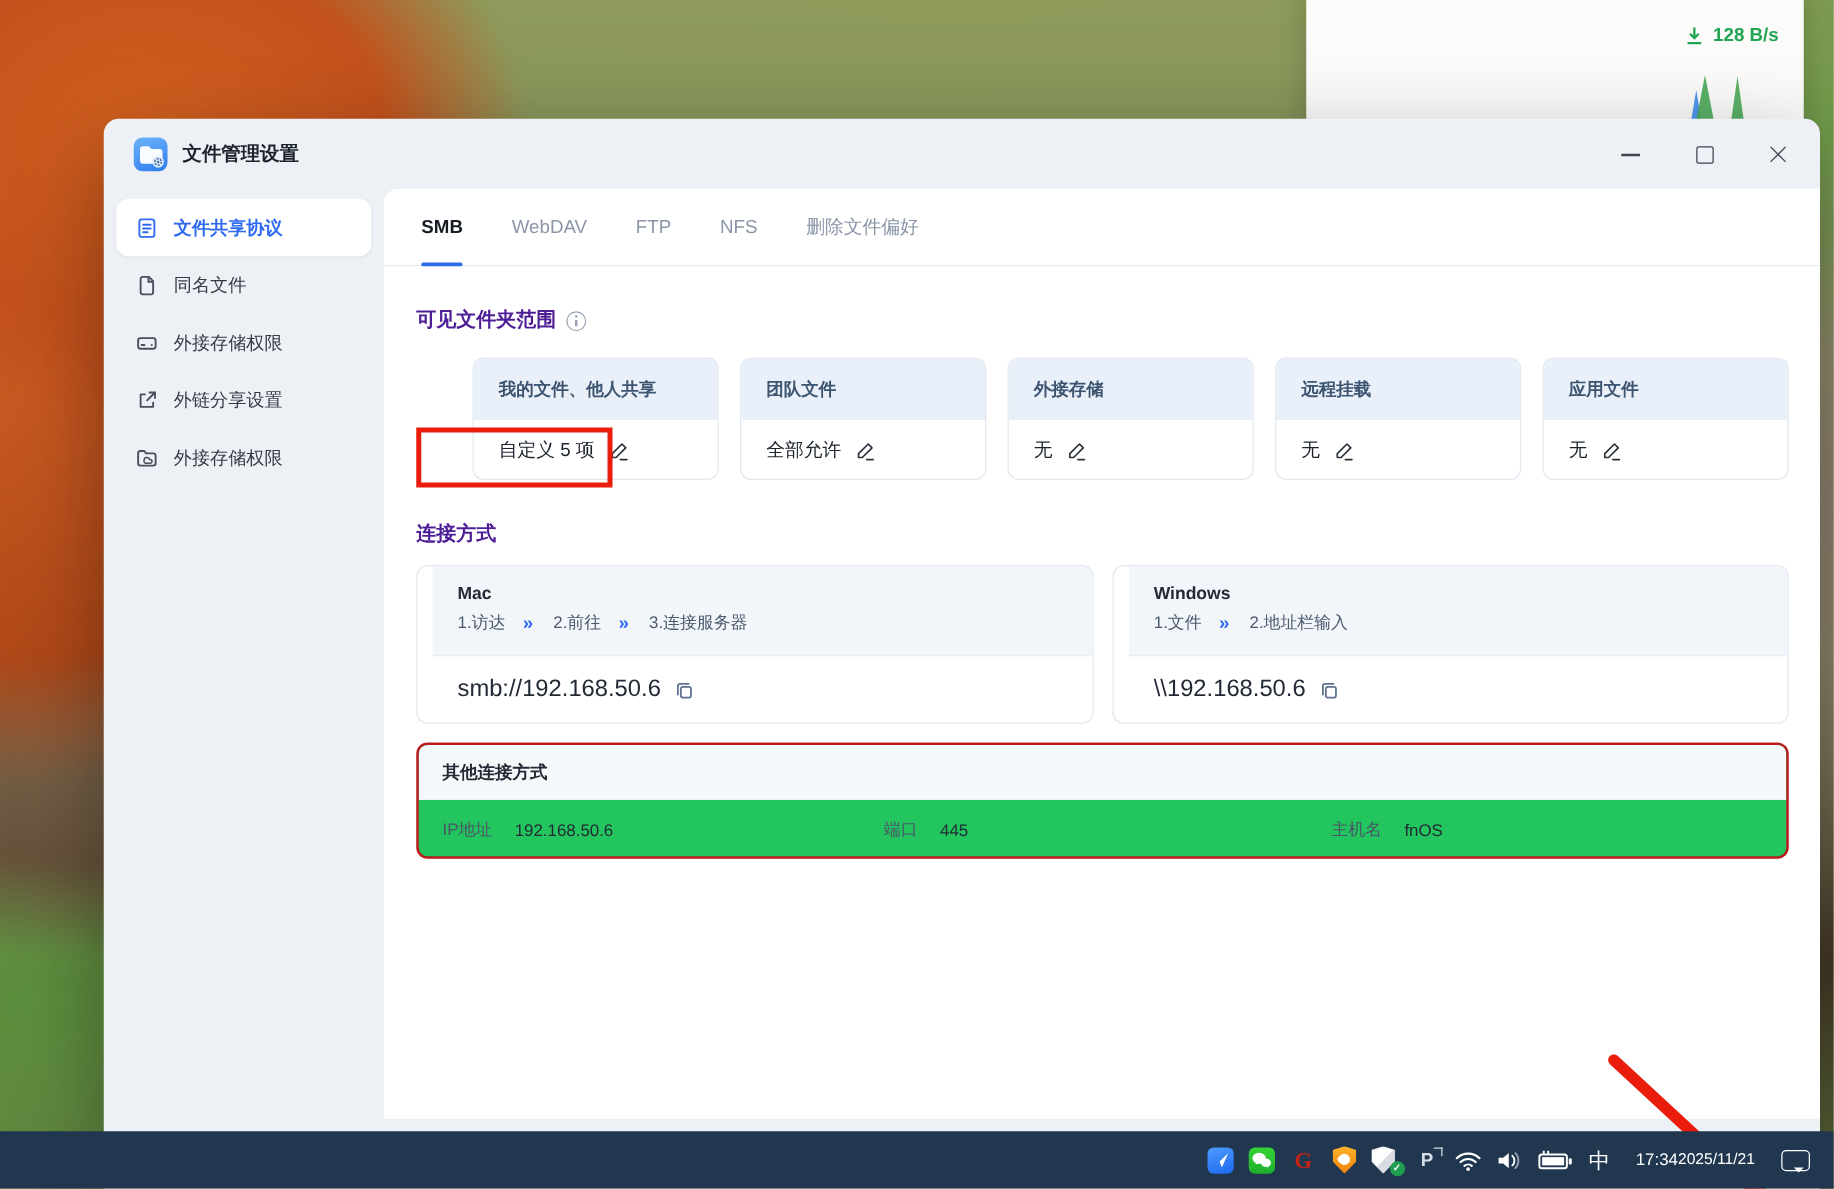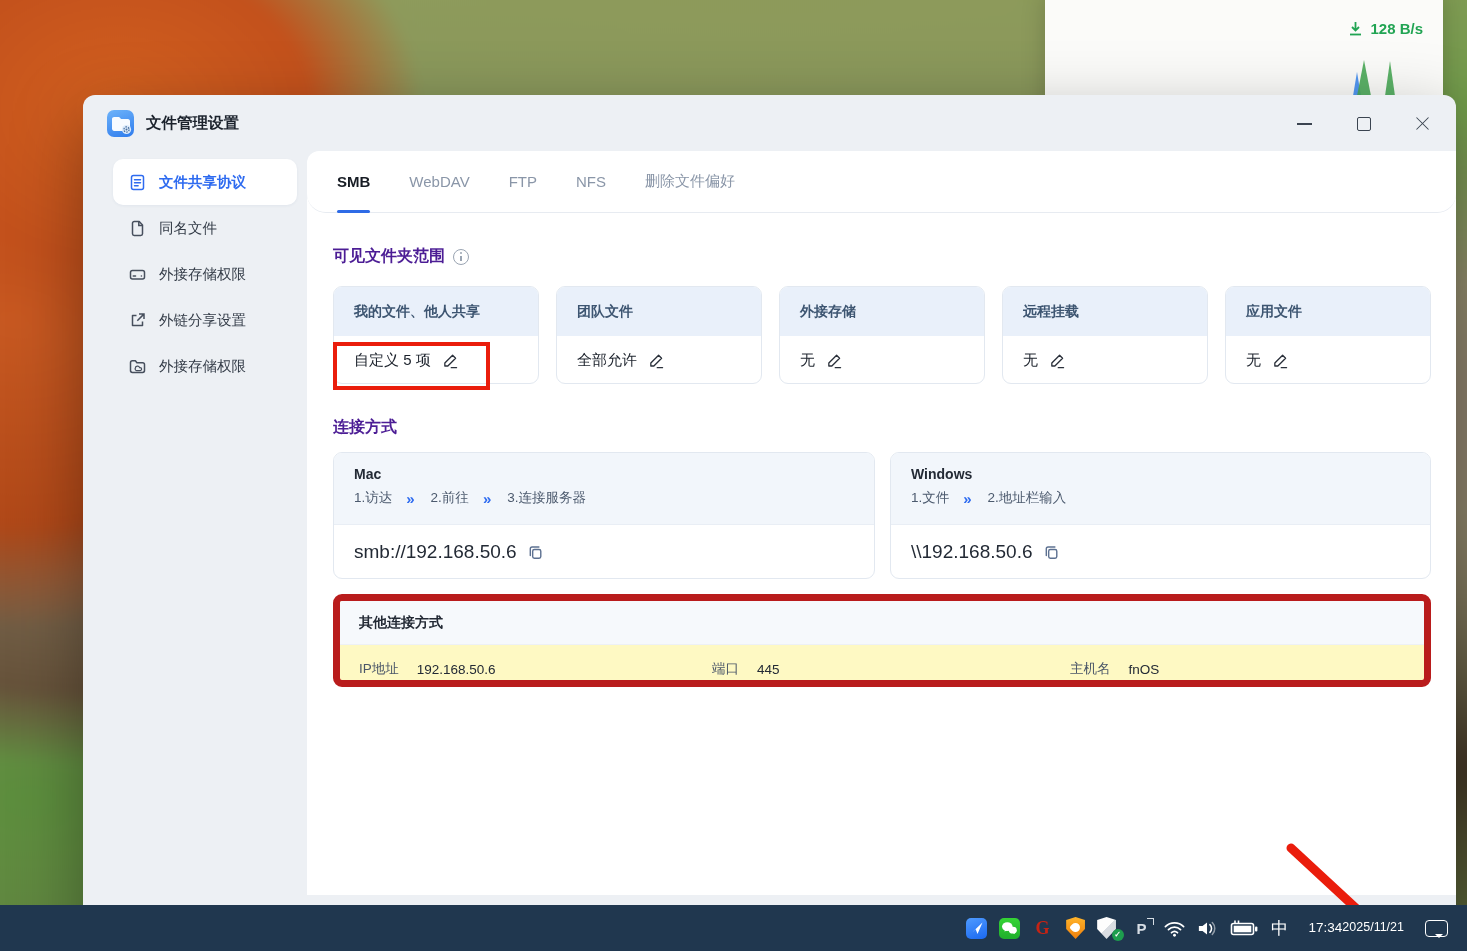--- a/index.html
+++ b/index.html
@@ -47,61 +47,61 @@
     border:1.8px solid #3b4450; border-radius:2px; }
   .wc-close::before,.wc-close::after { content:""; position:absolute; left:-1px; top:7px; width:17px;
     border-top:1.8px solid #3b4450; }
   .wc-close::before { transform:rotate(45deg); } .wc-close::after { transform:rotate(-45deg); }
 
   .dlg-body { display:flex; height:744px; }
 
   
   .sidebar { width:224px; padding:8px 10px; flex:0 0 auto; }
   .side-item { height:46px; display:flex; align-items:center; gap:12px; padding-left:15px;
-    border-radius:10px; color:#333b47; font-size:14.5px; cursor:pointer;margin-left:20px; }
+    border-radius:10px; color:#333b47; font-size:14.5px; cursor:pointer; }
   .side-item .si-ic { color:#474f5d; display:flex; }
   .side-item.active { background:#ffffff; color:#2e6bf0; font-weight:bold; box-shadow:0 1px 3px rgba(30,60,120,.06); }
   .side-item.active .si-ic { color:#2e6bf0; }
 
   
   .content { position:relative; flex:1; background:#ffffff; border-radius:12px 0 0 0; overflow:hidden; }
   .tabs { display:flex; align-items:center; gap:39px; height:62px; padding-left:30px;
-    border-bottom:1px solid #e7ebf1;border-radius:19px; }
+    border-bottom:1px solid #e7ebf1; }
   .tab { position:relative; font-size:15px; color:#8a96a8; height:62px; display:flex; align-items:center; cursor:pointer; }
   .tab.active { color:#171c24; font-weight:bold; }
   .tab.active::after { content:""; position:absolute; left:0; right:0; bottom:0; height:3px;
     background:#2e6be6; border-radius:2px; }
 
   .scrollarea { padding:0 25px 0 26px; }
   .sec-title { display:flex; align-items:center; gap:8px; margin-top:33px;
     font-size:16px; font-weight:bold; color:#4c1d95; }
   .info-ic { width:16px; height:16px; border:1.4px solid #9aa4b2; border-radius:50%; position:relative; }
   .info-ic::before { content:""; position:absolute; left:5.7px; top:2.6px; width:2px; height:2px; background:#9aa4b2; border-radius:50%; }
   .info-ic::after  { content:""; position:absolute; left:5.7px; top:6px;  width:2px; height:5px; background:#9aa4b2; }
 
-  .cards-row { display:flex; gap:17px; margin-top:19px; }
+  .cards-row { display:flex; gap:17px; margin-top:19px;margin-left:45px; }
   .vf-card { width:206px; height:98px; border:1px solid #e2e8f0; border-radius:9px; overflow:hidden; background:#fff; }
   .vf-head { height:49px; background:#e9f0fa; display:flex; align-items:center; padding-left:20px;
     color:#3d5571; font-size:14px; font-weight:600; }
   .vf-val { height:48px; display:flex; align-items:center; gap:11px; padding-left:20px;
     color:#1b212b; font-size:15px; font-weight:normal; }
   .edit-ic { display:flex; cursor:pointer; }
 
   .conn-row { display:flex; gap:15px; margin-top:14px; }
-  .conn-card { height:127px; border:1px solid #e2e8f0; border-radius:9px; overflow:hidden; background:#fff; }
+  .conn-card { height:127px; border:1px solid #e2e8f0; border-radius:9px; overflow:hidden; background:#fff;padding-left:12px; }
   .conn-card.mac { width:542px; } .conn-card.win { width:541px; }
   .conn-head { height:72px; background:#f2f6fb; border-bottom:1px solid #e9eef5; padding:13px 20px 0 20px; }
   .conn-name { font-size:14px; font-weight:bold; color:#232a35; }
   .conn-steps { display:flex; align-items:center; gap:14px; margin-top:7px; font-size:13.5px; color:#4c5a6e; }
   .step-sep { color:#2e6bf0; font-size:15px; letter-spacing:-2px; font-weight:bold; padding-right:4px; }
   .conn-val { height:54px; display:flex; align-items:center; gap:10px; padding-left:20px;
     font-size:19px; color:#232a35; }
   .copy-ic { display:flex; cursor:pointer; }
 
-  .other-card { margin-top:15px; height:93px; border:7px solid #b91c1c; border-radius:9px; overflow:hidden; background:#fef9c3; }
+  .other-card { margin-top:15px; height:93px; border:2px solid #b91c1c; border-radius:9px; overflow:hidden; background:#22c55e; }
   .other-head { height:44px; background:#f6f9fc; border-bottom:1px solid #edf1f6; display:flex; align-items:center;
     padding-left:19px; font-size:14px; font-weight:bold; color:#232a35; }
   .other-vals { position:relative; height:48px; }
   .kv { position:absolute; top:0; height:48px; display:flex; align-items:center; gap:18px; font-size:13.5px; }
   .kv .k { color:#4a5668; } .kv .v { color:#232a35; }
   .kv1 { left:19px; } .kv2 { left:372px; } .kv3 { left:730px; }
 
   
   .hl-box { left:250px; top:247px; width:157px; height:48px; border:4px solid #ea1d0c; z-index:5; pointer-events:none; }
   .arrow-svg { left:1107px; top:645px; z-index:6; pointer-events:none; }

